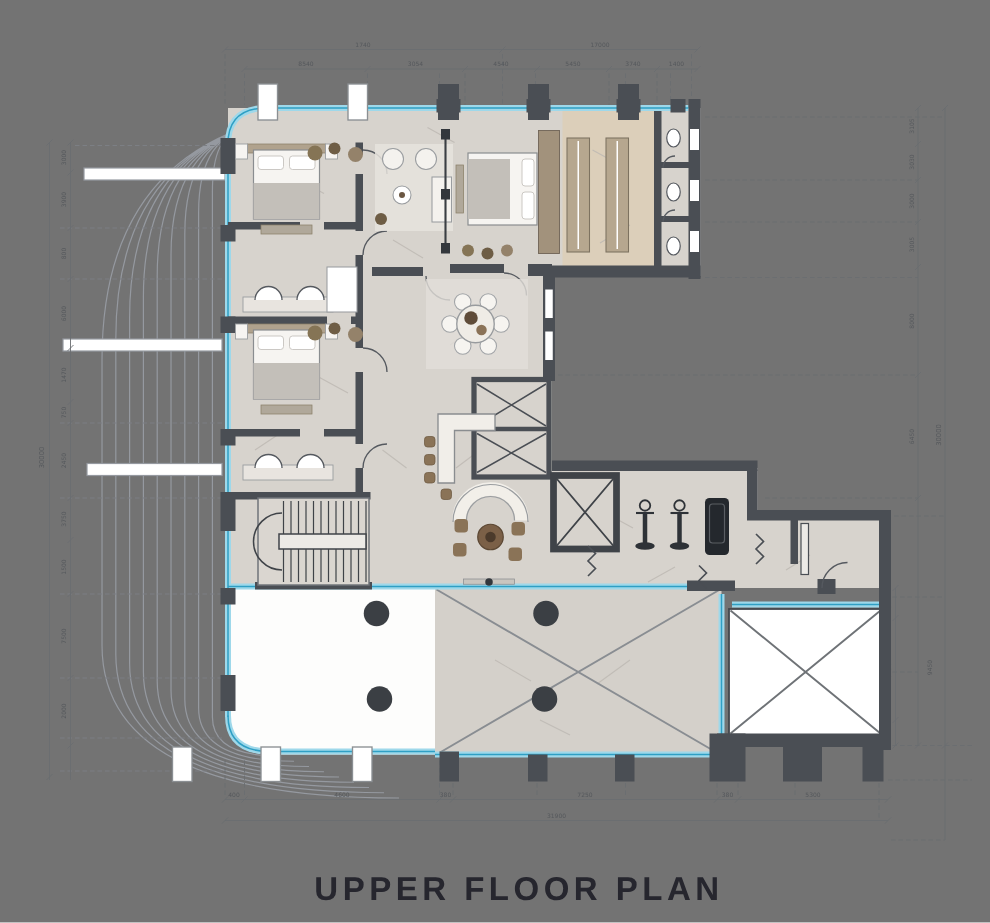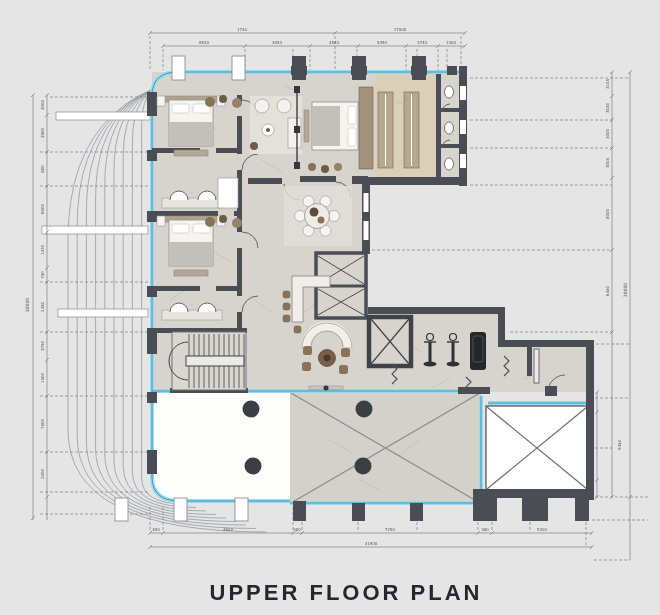--- a/index.html
+++ b/index.html
@@ -1,16 +1,16 @@
 <!DOCTYPE html>
 <html><head>
 <meta charset="utf-8">
 <style>
   html,body{margin:0;padding:0;background:#ffffff;}
-  #stage{position:relative;width:660px;height:615px;background:#e5e5e5;overflow:hidden;
+  #stage{position:relative;width:660px;height:615px;background:#737373;overflow:hidden;
          font-family:"Liberation Sans", sans-serif;}
   svg{display:block;}
   text.dim{font-family:"DejaVu Sans", sans-serif;font-size:4px;fill:#55585c;}
   text.dimtotal{font-family:"DejaVu Sans", sans-serif;font-size:4.5px;fill:#55585c;}
   text.plan-title{font-family:"Liberation Sans", sans-serif;font-size:22px;font-weight:600;
                   letter-spacing:3px;fill:#26262e;}
 </style>
 </head>
 <body>
 

